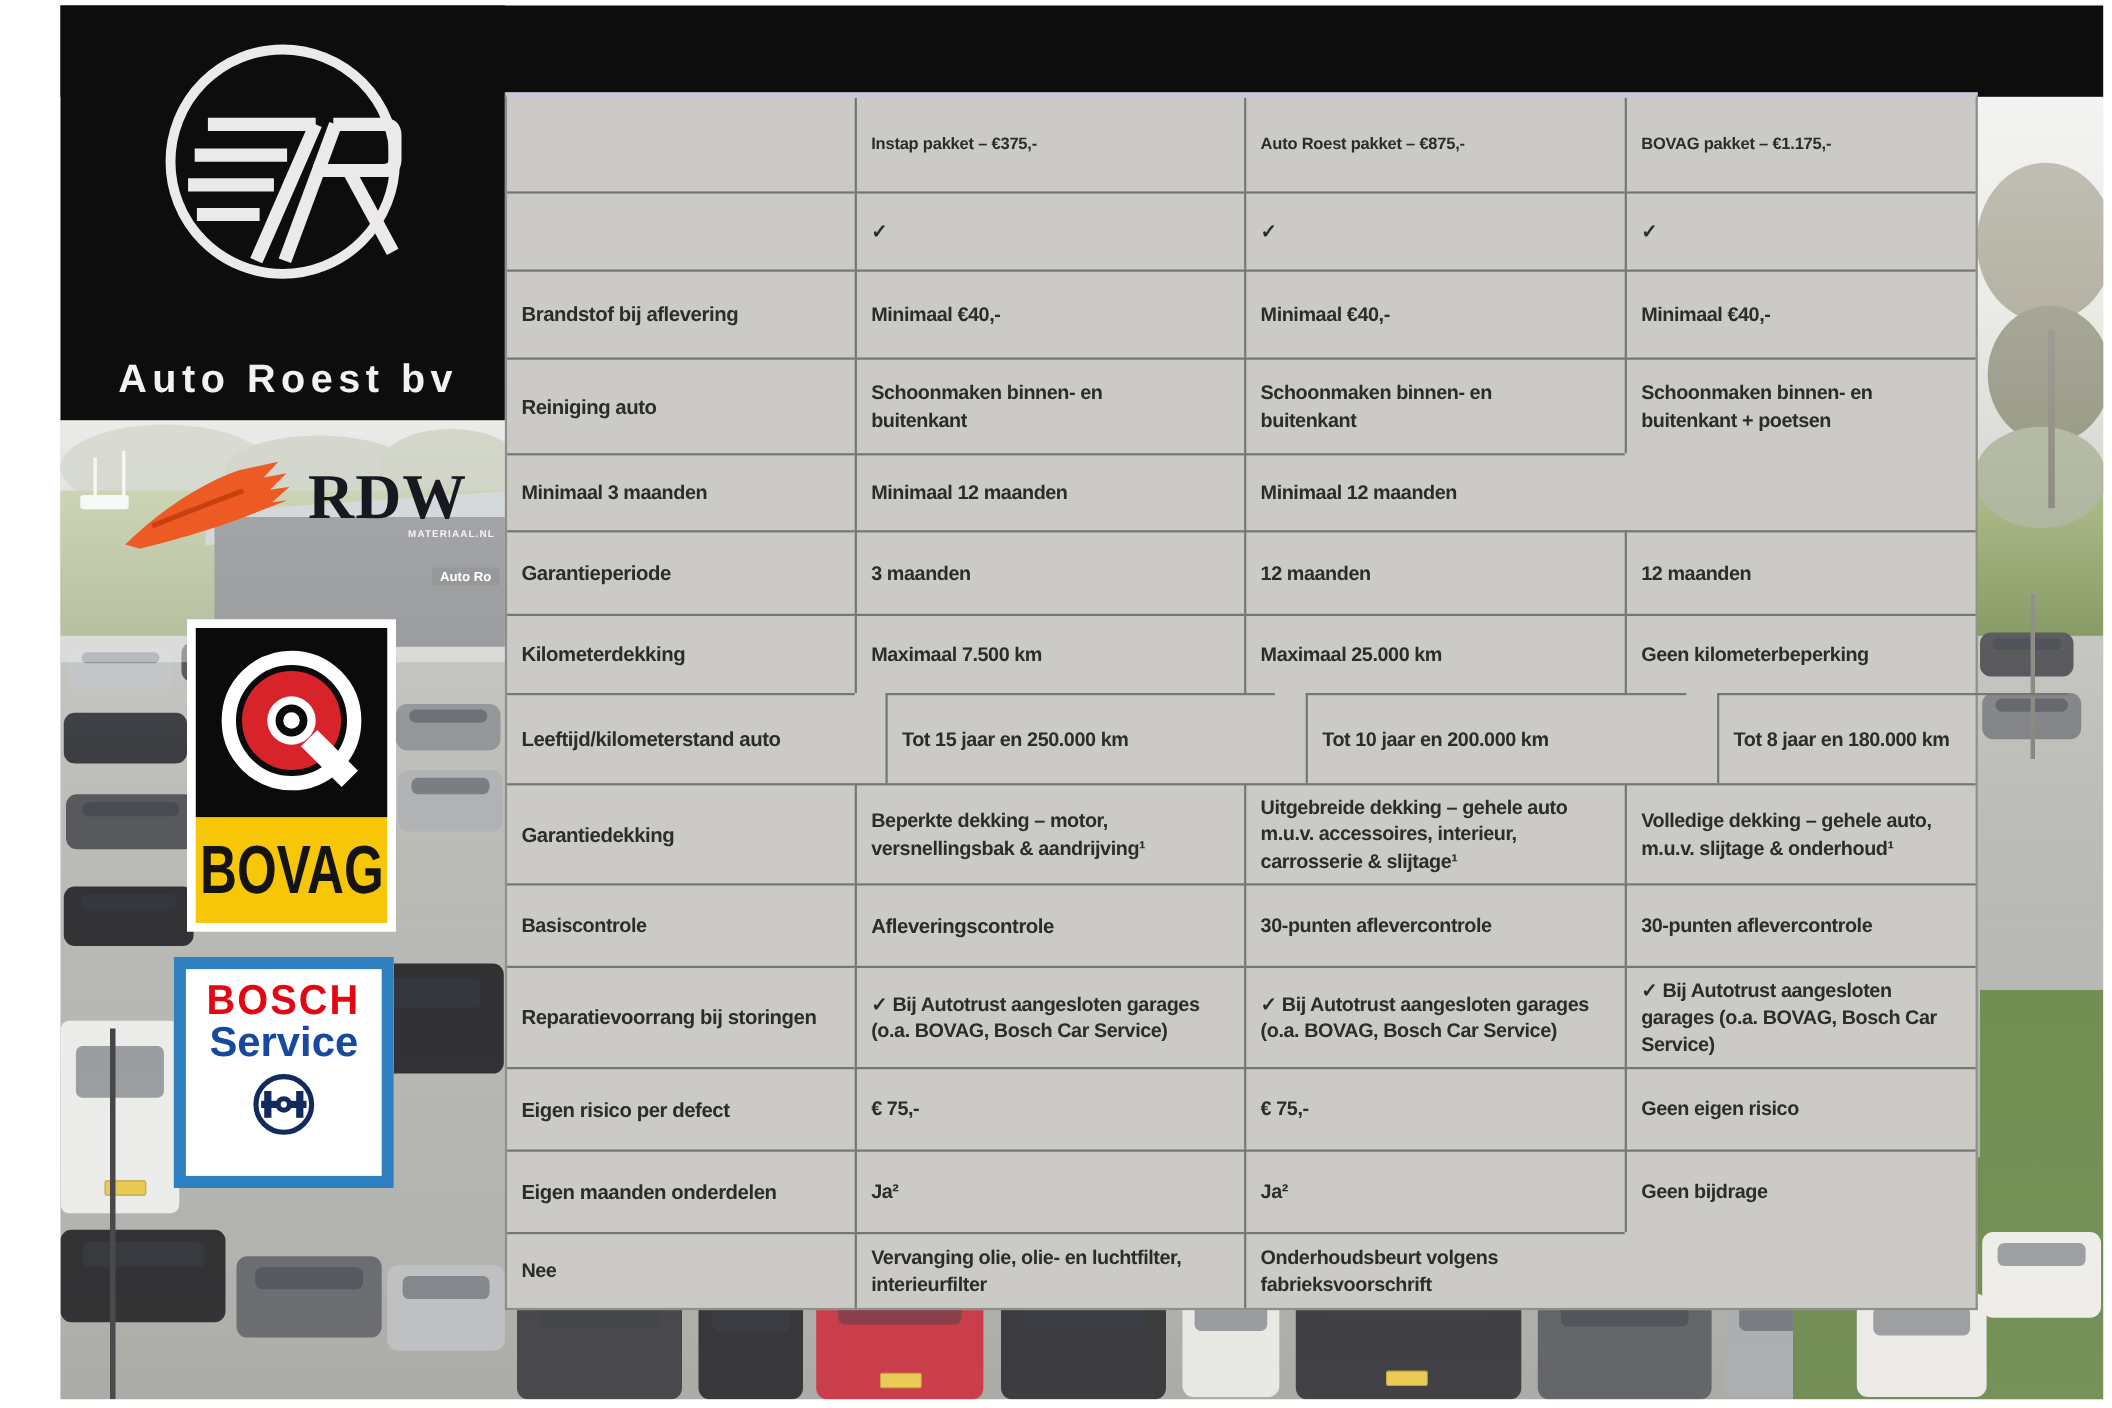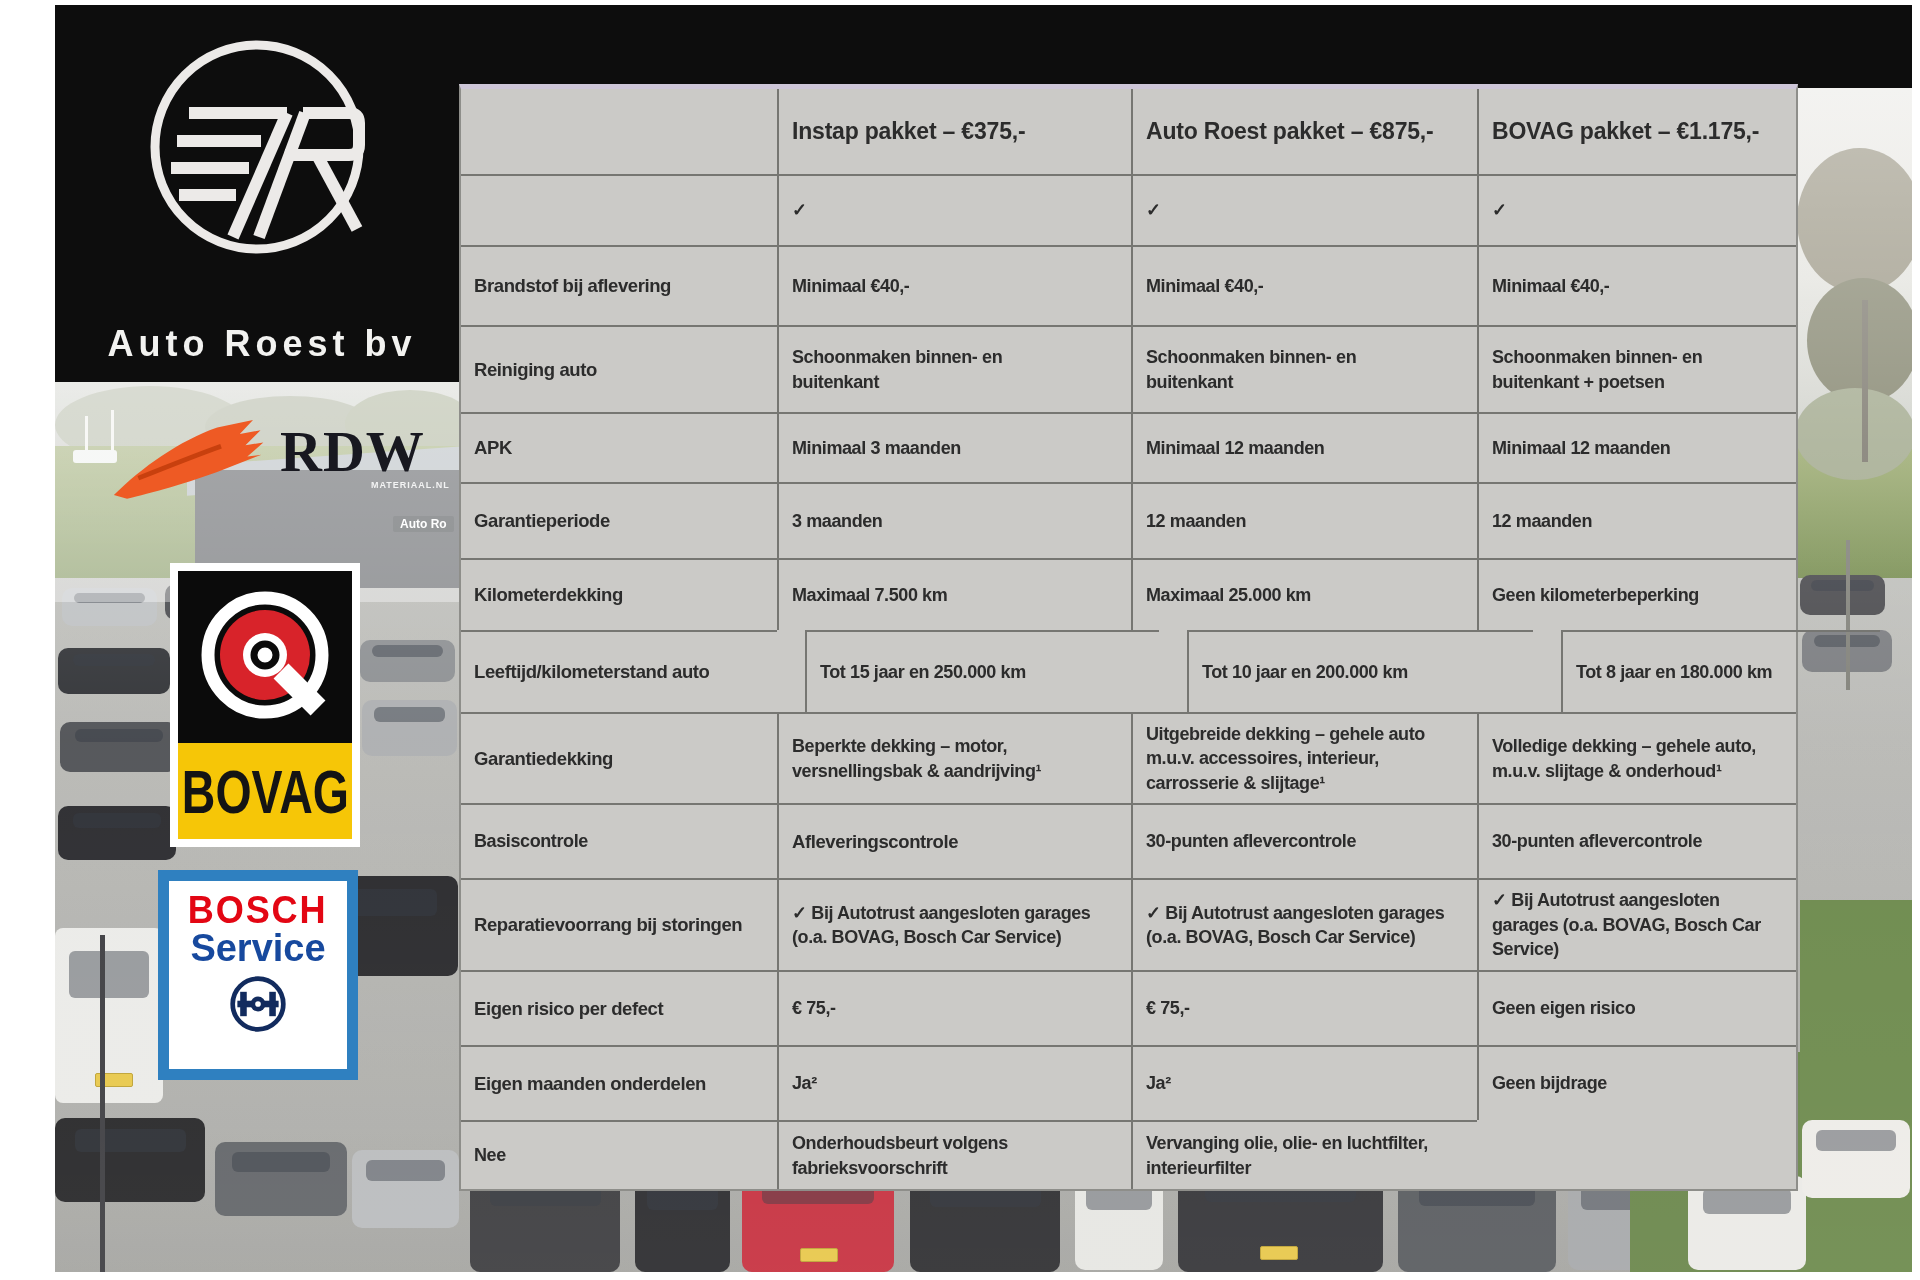--- a/index.html
+++ b/index.html
@@ -42,21 +42,21 @@
   .armature{margin-top:5px;}
   
   .tbl{position:absolute;left:459px;top:84px;width:1339px;box-sizing:border-box;background:#cbcac7;
        border:2px solid #8e8e8a;border-top:5px solid #cdc6d8;}
   .trow{display:grid;grid-template-columns:316px 354px 346px 319px;}
   .trow+.trow .cell{border-top:2px solid #767672;}
   .cell{display:flex;align-items:center;box-sizing:border-box;padding:6px 13px;overflow:hidden;}
   .cell+.cell{border-left:2px solid #767672;}
   .v{white-space:pre-line;font-weight:bold;font-size:18px;line-height:1.36;color:#2c2c2c;letter-spacing:-.4px;}
   .label .v{white-space:nowrap;font-size:18.5px;letter-spacing:-.4px;}
-  .head .v{white-space:nowrap;font-size:23px;letter-spacing:-.2px;}
+  .head .v{white-space:nowrap;font-size:15px;letter-spacing:-.2px;}
 </style>
 </head>
 <body>
 
 <div class="stage">
 
   <div class="photo">
     <div class="sh blob" style="left:0;top:298px;width:190px;height:78px;background:#aab09b;"></div>
     <div class="sh blob" style="left:150px;top:308px;width:170px;height:62px;background:#a2a992;"></div>
     <div class="sh blob" style="left:290px;top:302px;width:130px;height:68px;background:#9ea689;"></div>
@@ -225,23 +225,20 @@
           <span class="v">Schoonmaken binnen- en
 buitenkant</span>
         </div>
       <div class="cell">
           <span class="v">Schoonmaken binnen- en
 buitenkant + poetsen</span>
         </div>
     </div>
 
     <div class="trow" style="height:70px;">
-      <div class="cell label">
-          <span class="v">APK</span>
-        </div>
       <div class="cell">
           <span class="v">Minimaal 3 maanden</span>
         </div>
       <div class="cell">
           <span class="v">Minimaal 12 maanden</span>
         </div>
       <div class="cell">
           <span class="v">Minimaal 12 maanden</span>
         </div>
     </div>
@@ -372,23 +369,23 @@
       <div class="cell">
           <span class="v">Geen bijdrage</span>
         </div>
     </div>
 
     <div class="trow" style="height:69px;">
       <div class="cell">
           <span class="v">Nee</span>
         </div>
       <div class="cell">
+          <span class="v">Vervanging olie, olie- en luchtfilter,
+interieurfilter</span>
+        </div>
+      <div class="cell">
           <span class="v">Onderhoudsbeurt volgens
 fabrieksvoorschrift</span>
         </div>
-      <div class="cell">
-          <span class="v">Vervanging olie, olie- en luchtfilter,
-interieurfilter</span>
-        </div>
     </div>
 
   </div>
 </div>
 
 </body></html>

